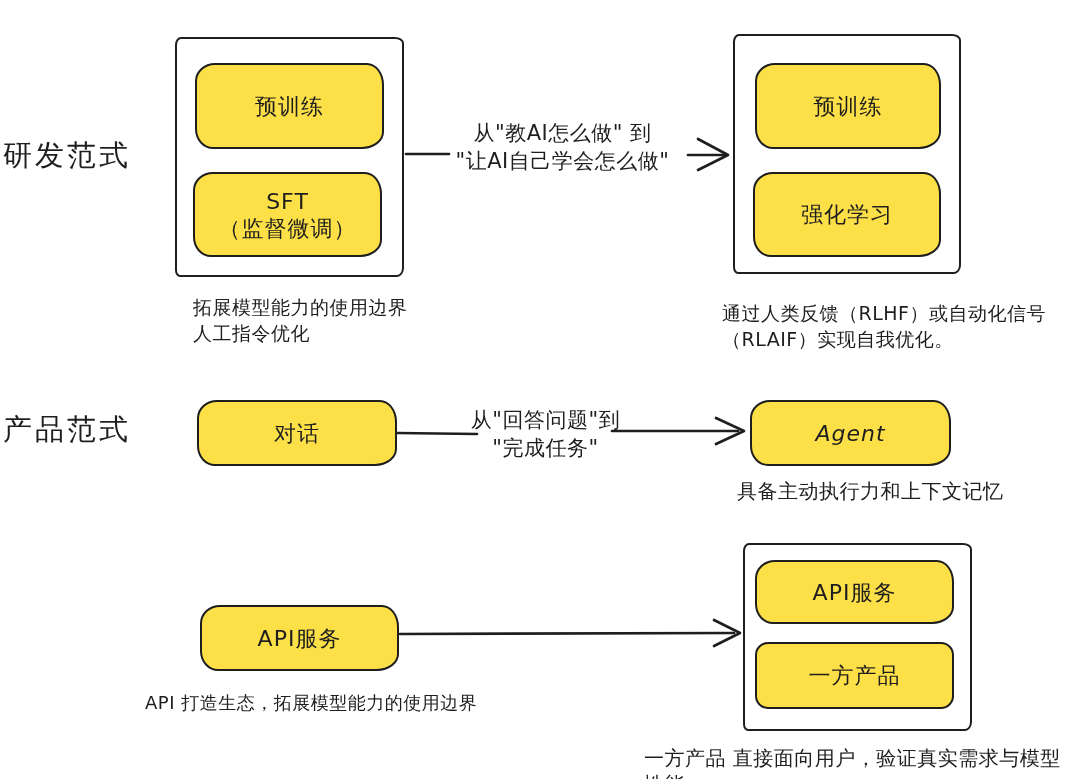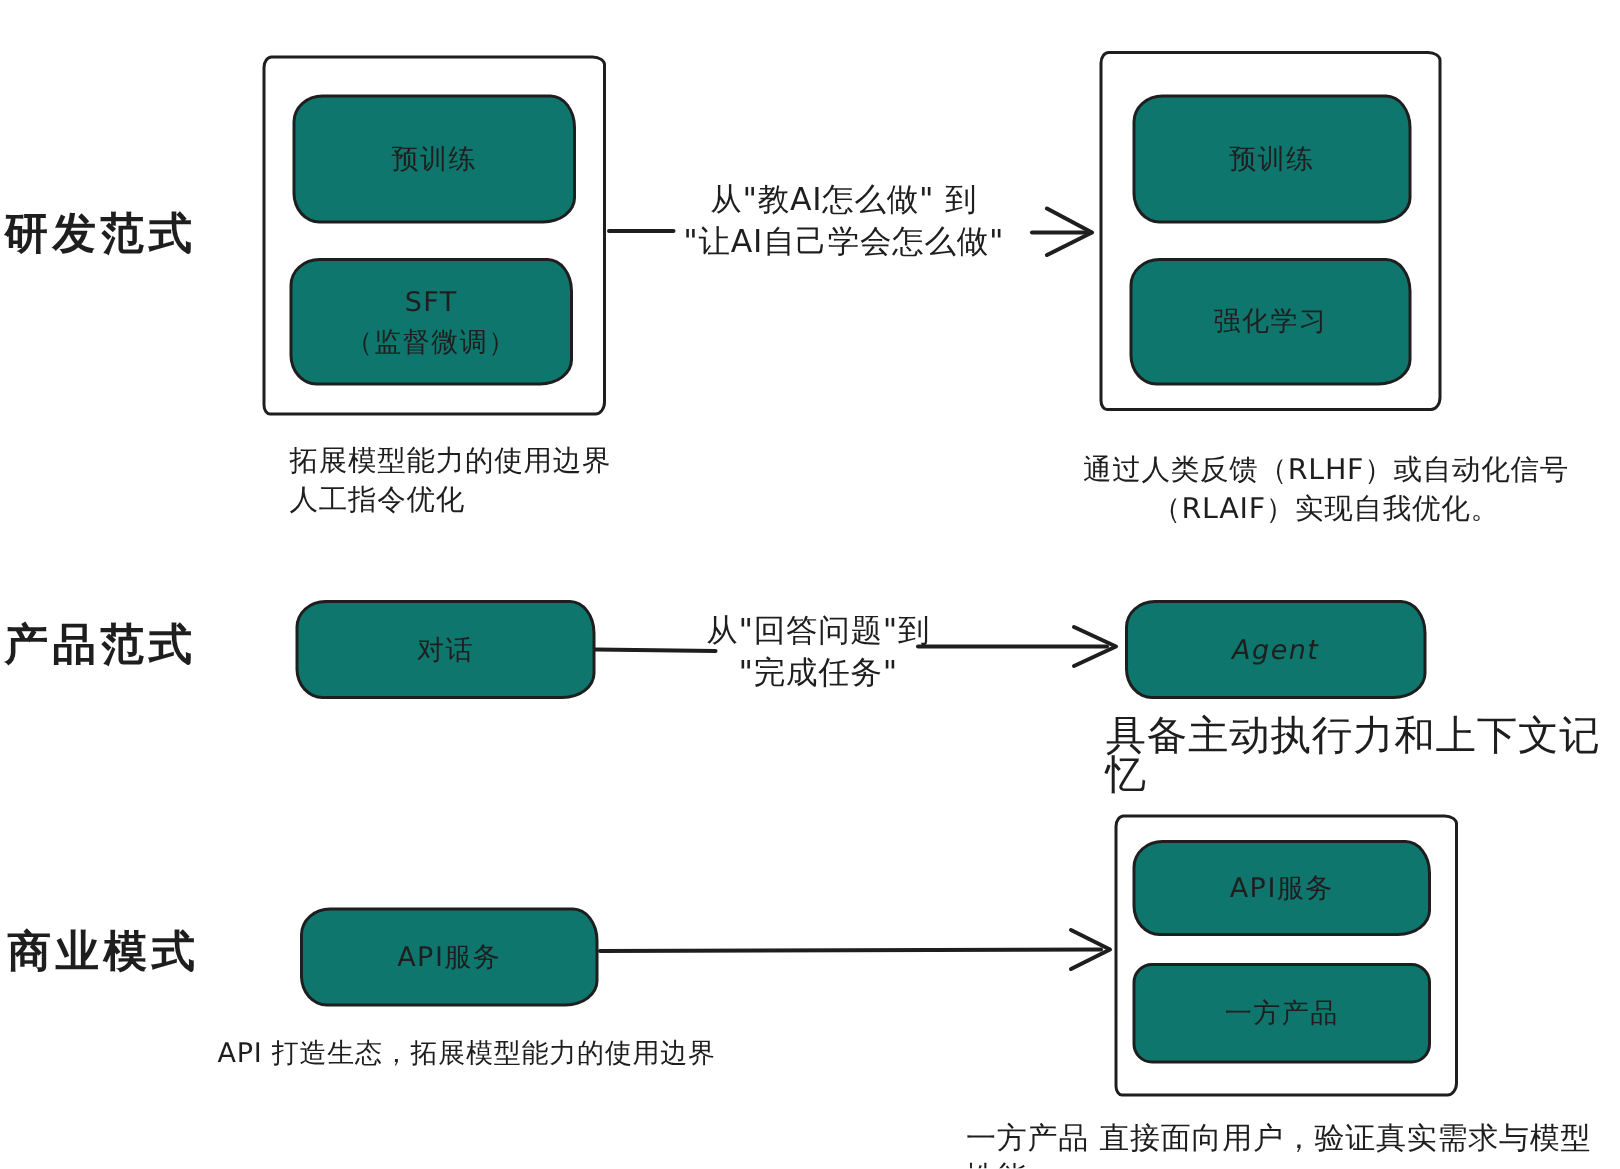--- a/index.html
+++ b/index.html
@@ -7,40 +7,40 @@
     position:relative;
     width:1080px;height:779px;
     background:#ffffff;
     color:#1e1e1e;
     font-family:"DejaVu Sans",sans-serif;
     overflow:hidden;
   }
   .row-label{
     position:absolute;
     font-size:29px;
-    font-weight:bold;
+    font-weight:normal;
     letter-spacing:3px;
     white-space:nowrap;
   }
   .outer-box{
     position:absolute;
     border:2.6px solid #1e1e1e;
     border-radius:6px 9px 7px 5px / 8px 6px 9px 7px;
     background:#ffffff;
   }
   .pill{
     position:absolute;
     border:2.7px solid #1e1e1e;
     border-radius:20px 17px 22px 18px / 18px 22px 17px 20px;
-    background:#0f766e;
+    background:#fde047;
     display:flex;
     align-items:center;
     justify-content:center;
     text-align:center;
-    font-size:18px;
+    font-size:22px;
     line-height:27px;
     white-space:pre-line;
     letter-spacing:1px;
   }
   .caption{
     position:absolute;
     font-size:19px;
     line-height:26px;
     white-space:pre-line;
     letter-spacing:0.5px;
@@ -82,47 +82,46 @@
       <path d="M716 418 L744 431 L716 444"></path>
     </g>
     <g>
       <path d="M400 634 L734 633"></path>
       <path d="M714 620 L740 633 L714 646"></path>
     </g>
   </svg>
 
   <div class="row-label" style="left:3px;top:136px;">研发范式</div>
   <div class="row-label" style="left:3px;top:410px;">产品范式</div>
-  <div class="row-label" style="left:5px;top:615px;">商业模式</div>
 
   <div class="outer-box" style="left:175px;top:37px;width:225px;height:236px;"></div>
   <div class="pill" style="left:195px;top:63px;width:185px;height:82px;">预训练</div>
   <div class="pill" style="left:193px;top:172px;width:185px;height:81px;">SFT
 （监督微调）</div>
 
   <div class="arrow-label" style="left:420px;top:119px;width:285px;">从"教AI怎么做" 到
 "让AI自己学会怎么做"</div>
 
   <div class="outer-box" style="left:733px;top:34px;width:224px;height:236px;"></div>
   <div class="pill" style="left:755px;top:63px;width:182px;height:82px;">预训练</div>
   <div class="pill" style="left:753px;top:172px;width:184px;height:81px;">强化学习</div>
 
   <div class="caption" style="left:193px;top:294px;">拓展模型能力的使用边界
 人工指令优化</div>
-  <div class="caption" style="left:722px;top:300px;text-align:center;">通过人类反馈（RLHF）或自动化信号
+  <div class="caption" style="left:722px;top:300px;">通过人类反馈（RLHF）或自动化信号
 （RLAIF）实现自我优化。</div>
 
   <div class="pill" style="left:197px;top:400px;width:196px;height:62px;">对话</div>
 
   <div class="arrow-label" style="left:458px;top:406px;width:175px;">从"回答问题"到
 "完成任务"</div>
 
   <div class="pill" style="left:750px;top:400px;width:197px;height:62px;font-style:italic;text-align:right;">Agent</div>
 
-  <div class="caption" style="left:737px;top:478px;font-size:27px;">具备主动执行力和上下文记忆</div>
+  <div class="caption" style="left:737px;top:478px;font-size:20px;">具备主动执行力和上下文记忆</div>
 
   <div class="pill" style="left:200px;top:605px;width:195px;height:62px;">API服务</div>
 
   <div class="outer-box" style="left:743px;top:543px;width:225px;height:184px;"></div>
   <div class="pill" style="left:755px;top:560px;width:195px;height:60px;">API服务</div>
   <div class="pill" style="left:755px;top:642px;width:195px;height:63px;border-radius:13px;">一方产品</div>
 
   <div class="caption" style="left:145px;top:690px;font-size:18px;">API 打造生态，拓展模型能力的使用边界</div>
   <div class="caption" style="left:644px;top:745px;font-size:20px;">一方产品 直接面向用户，验证真实需求与模型性能</div>
 

